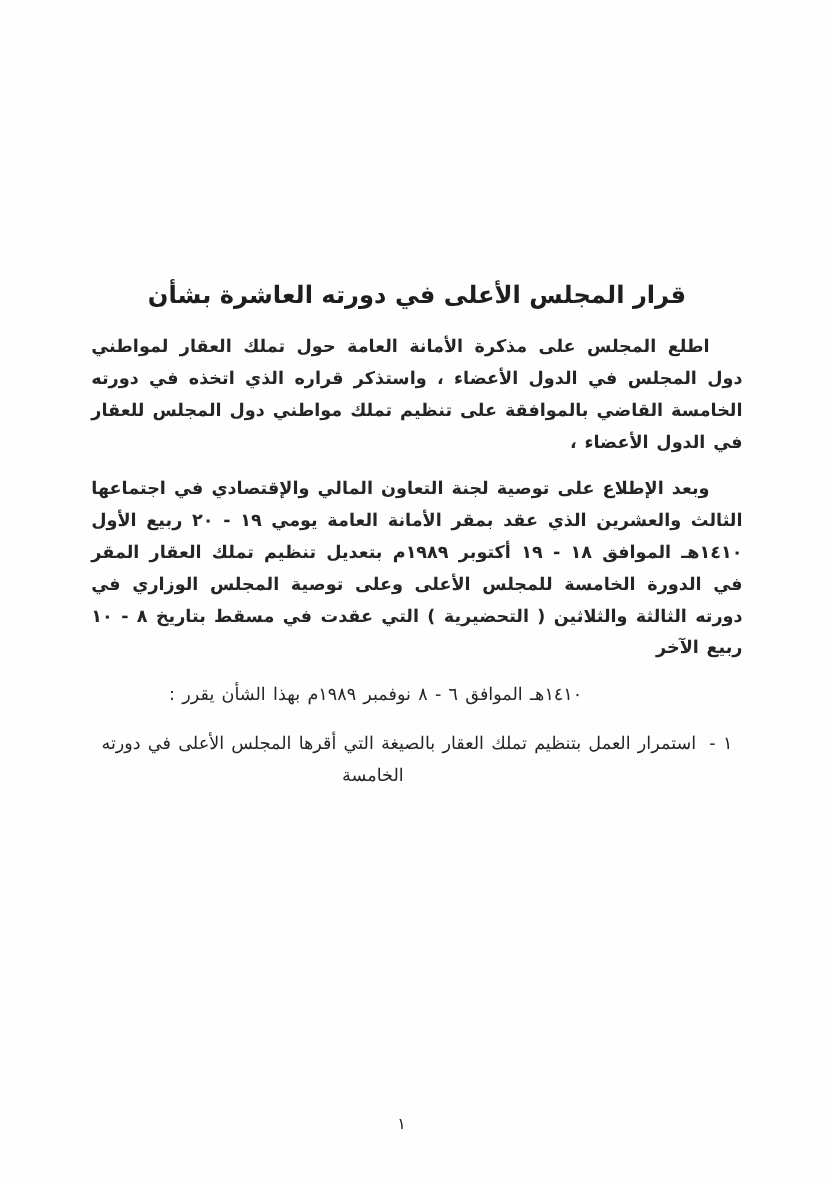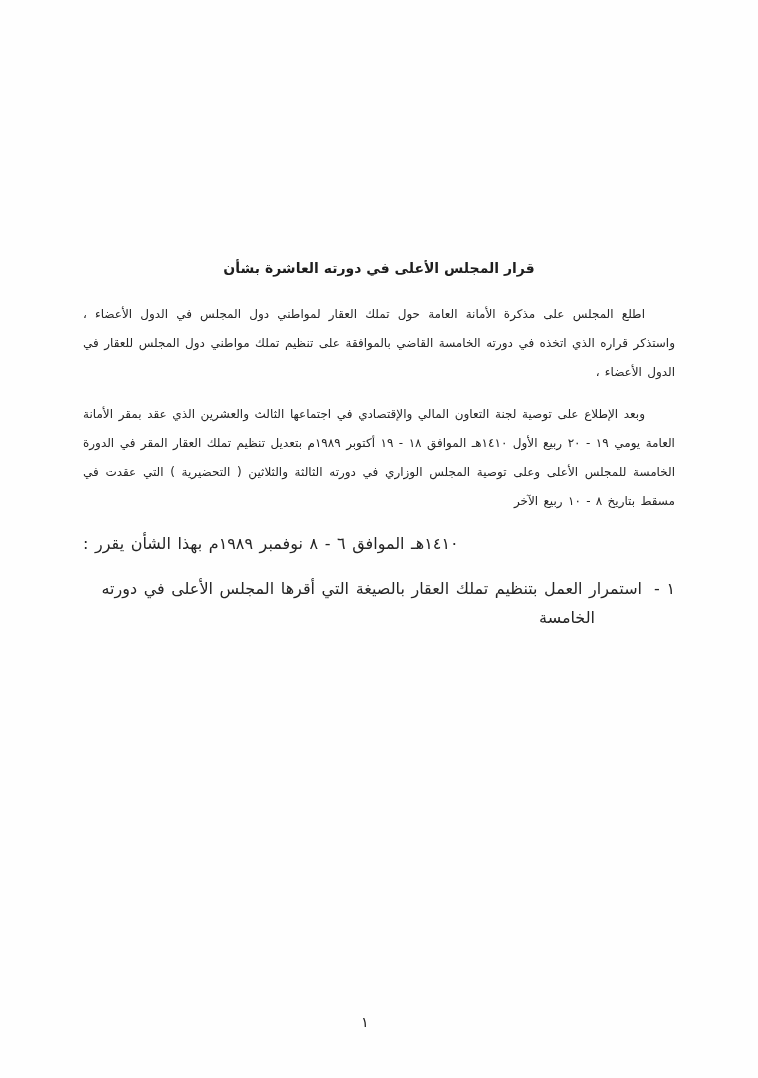--- a/index.html
+++ b/index.html
@@ -19,46 +19,47 @@
   }
   .content {
     position: absolute;
     top: 252px;
     right: 83px;
     width: 592px;
   }
   .doc-title {
     text-align: center;
     font-weight: 700;
-    font-size: 14px;
+    font-size: 22px;
     line-height: 33px;
     color: #1e1e1e;
     margin-bottom: 15px;
   }
   .para {
-    font-size: 12px;
+    font-size: 16px;
     line-height: 29px;
     text-align: justify;
     text-align-last: right;
     text-indent: 30px;
     word-spacing: 1.5px;
     margin: 12px 0 13px 0;
+    font-weight: bold;
   }
   .closing {
     font-size: 16px;
     line-height: 29px;
-    text-align: left;
+    text-align: center;
     padding-right: 75px;
     word-spacing: 1.5px;
     margin: 0 0 16px 0;
   }
   .decision {
     font-size: 16px;
     line-height: 29px;
-    text-align: right;
+    text-align: center;
     padding-right: 80px;
     text-indent: -80px;
     word-spacing: 1.5px;
     margin: 0 0 16px 0;
   }
   .decision .marker {
     margin-left: 12px;
     white-space: nowrap;
   }
   .page-num {

